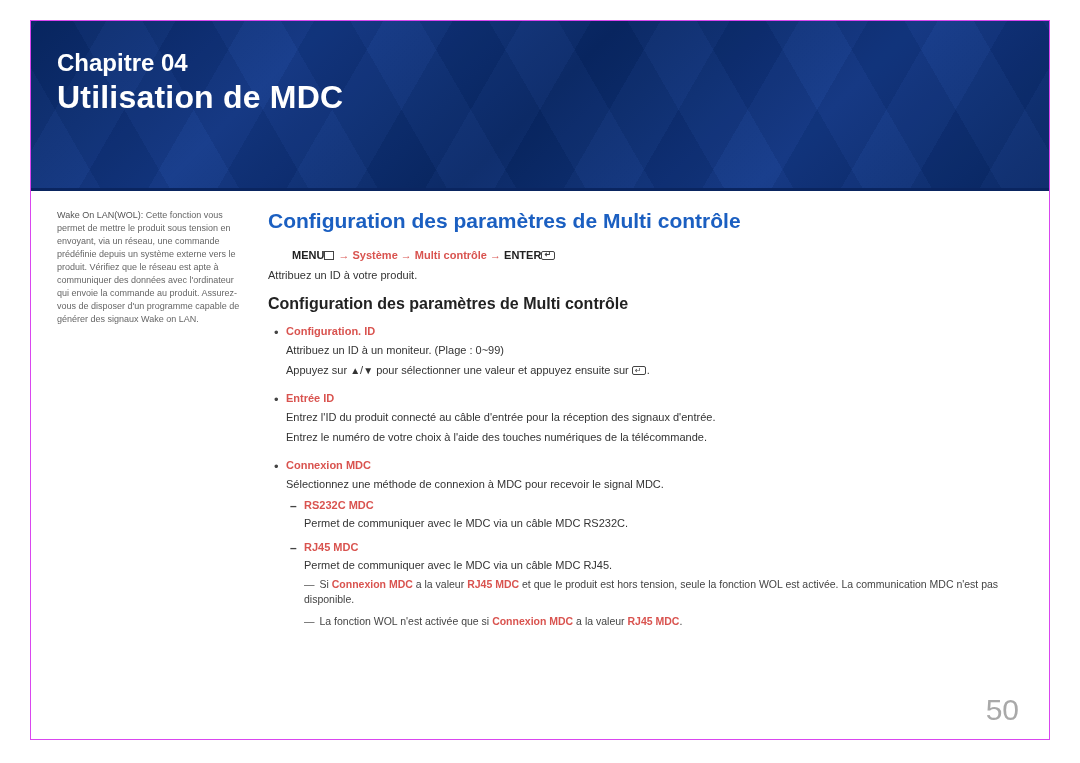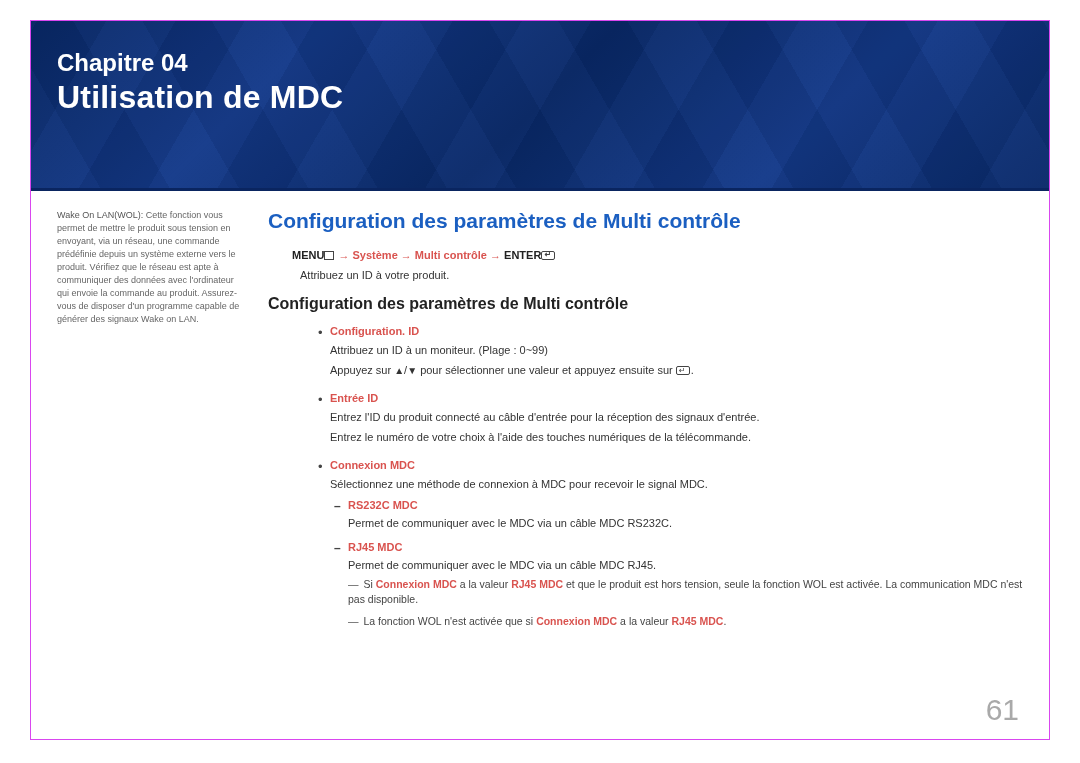--- a/index.html
+++ b/index.html
@@ -105,38 +105,36 @@
     position: absolute;
     font-size: 8px;
     top: -2px;
     left: 2px;
     color: #444;
   }
   .p-small {
     font-size: 11px;
     color: #333;
     margin-bottom: 14px;
-    margin-left: 32px;
   }
   .h-black {
     font-size: 16px;
     font-weight: 700;
     margin-bottom: 12px;
     color: #222;
   }
   ul.main-list {
     list-style: none;
     padding-left: 18px;
   }
   ul.main-list > li {
     margin-bottom: 14px;
     font-size: 11px;
     color: #333;
     position: relative;
-    margin-left: 44px;
   }
   ul.main-list > li::before {
     content: "•";
     position: absolute;
     left: -12px;
     top: 0;
     color: #444;
     font-size: 13px;
   }
   .item-title {
@@ -257,14 +255,14 @@
               <div class="note">
                 <span class="dash">―</span><span>La fonction WOL n'est activée que si </span><span class="red">Connexion MDC</span><span> a la valeur </span><span class="red">RJ45 MDC</span><span>.</span>
               </div>
             </li>
           </ul>
         </li>
       </ul>
     </main>
   </div>
 
-  <div class="page-number">61</div>
+  <div class="page-number">50</div>
 </div>
 
 </body></html>

